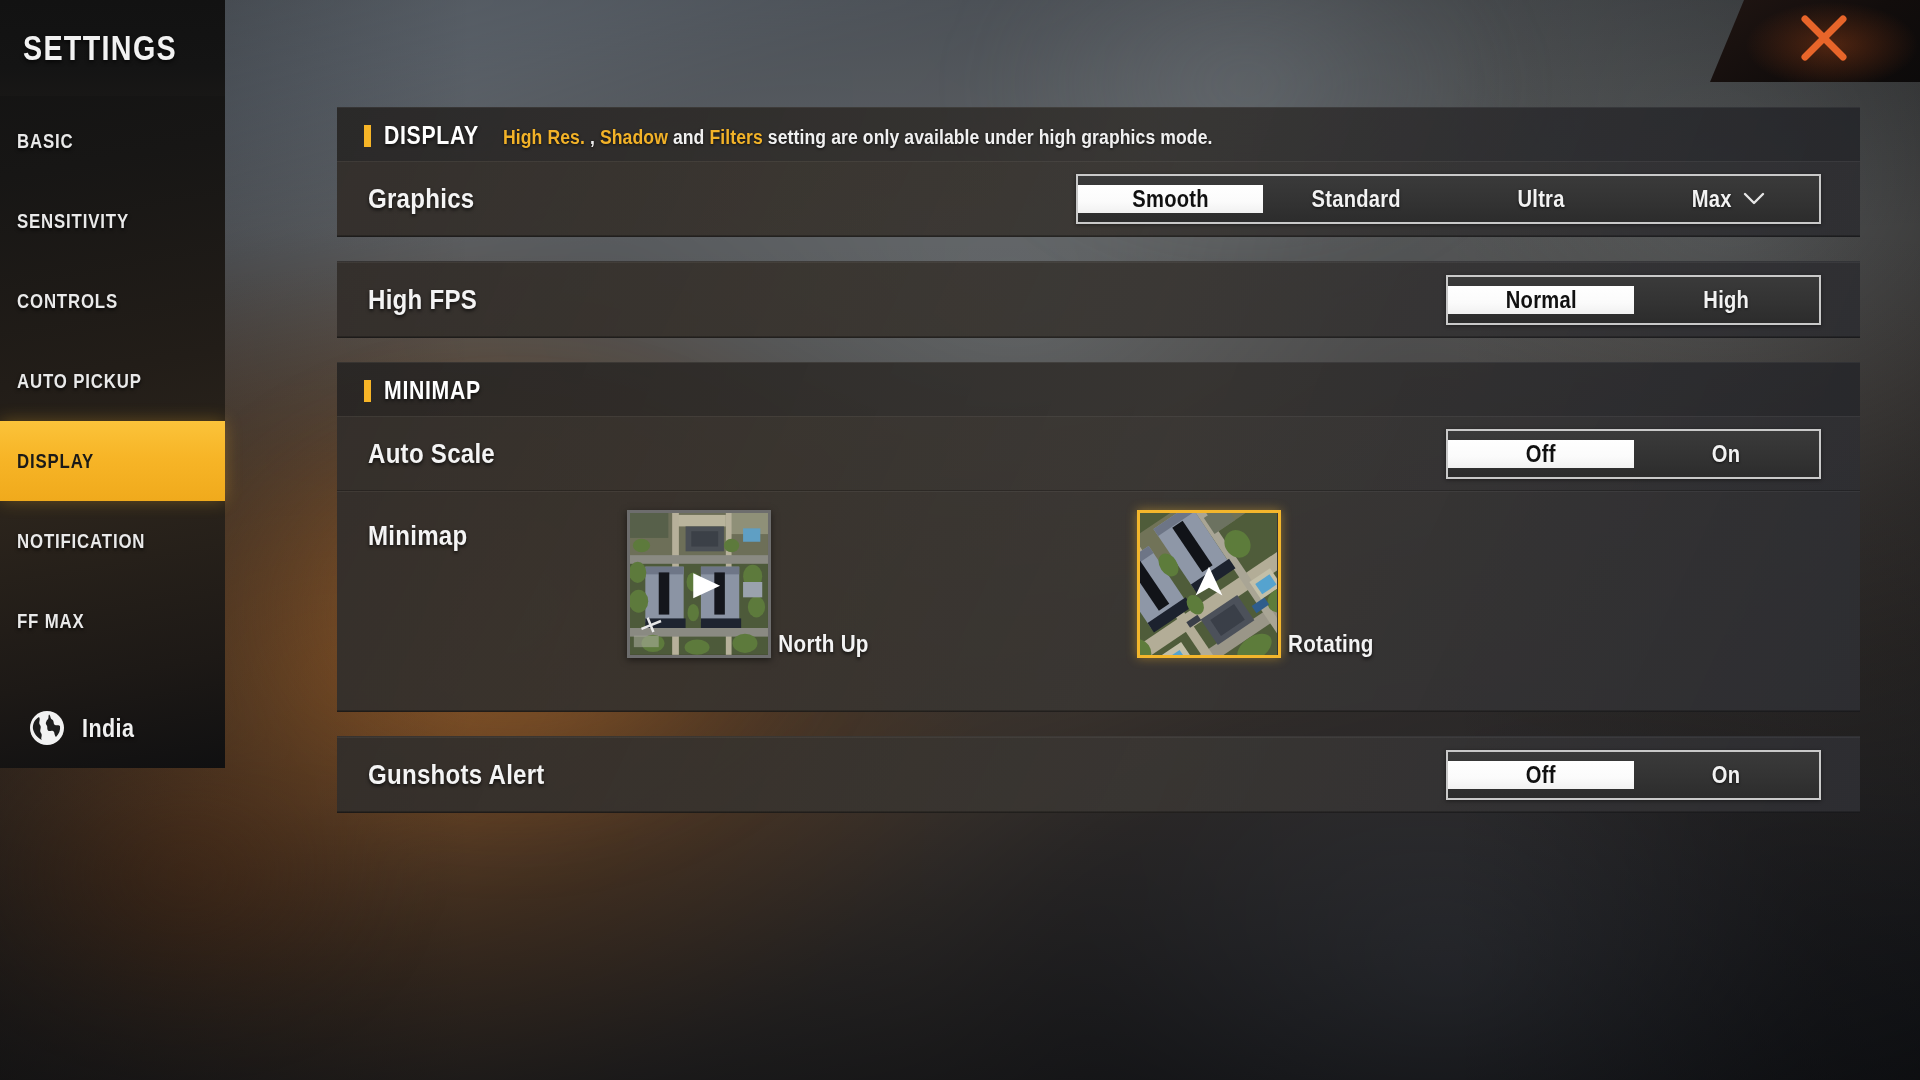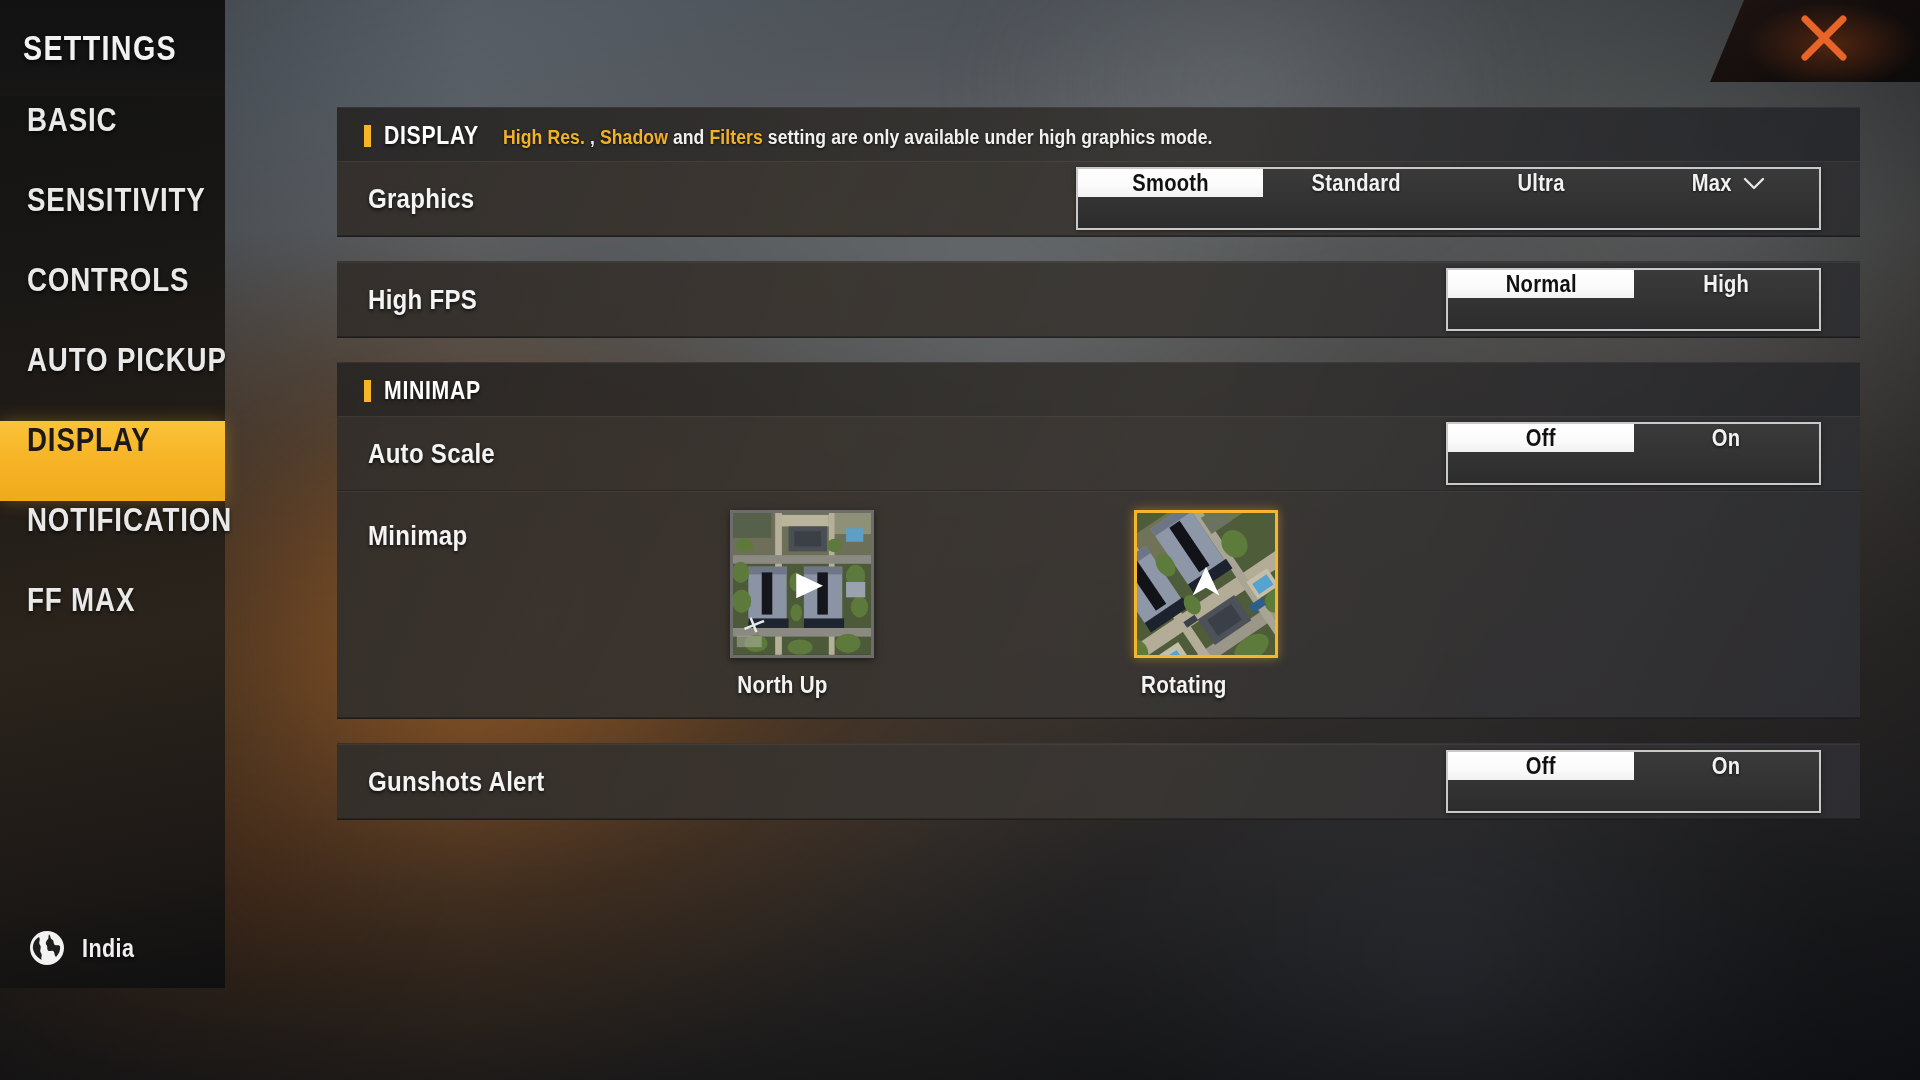--- a/index.html
+++ b/index.html
@@ -30,38 +30,38 @@
     filter:blur(34px);
   }
   .bg-vig {
     background:
       linear-gradient(to bottom, rgba(10,12,15,0.30) 0%, rgba(10,12,15,0.02) 24%, rgba(8,9,12,0.18) 72%, rgba(6,7,9,0.62) 100%),
       linear-gradient(to right, rgba(10,11,14,0.50) 0%, rgba(10,11,14,0) 26%, rgba(10,11,14,0) 74%, rgba(10,11,14,0.36) 100%);
   }
 
   
   #sidebar {
-    position:absolute; left:0; top:0; width:225px; height:988px;
+    position:absolute; left:0; top:0; width:225px; height:768px;
     background:linear-gradient(170deg,#121212 0%, #171615 22%, #221d18 48%, #2b241c 64%, #1d1916 86%, #101011 100%);
     z-index:20;
   }
   #sidebar-top {
     height:96px;
     background:linear-gradient(to bottom,#121212 0%,#141414 70%,#181716 100%);
     display:flex; align-items:center;
   }
   #settings-title {
     color:#f2f2f2; font-size:35px; font-weight:bold;
     letter-spacing:1.6px; padding-left:28px;
     transform:scaleX(0.82); transform-origin:left center;
     text-shadow:0 2px 5px rgba(0,0,0,0.75);
   }
   .nav-item {
-    height:80px; display:flex; padding-left:27px;
-    color:#e9e9e9; font-size:33px; font-weight:bold; letter-spacing:1.0px;
+    height:80px; display:flex; align-items:center; padding-left:17px;
+    color:#e9e9e9; font-size:20px; font-weight:bold; letter-spacing:1.0px;
     white-space:nowrap; cursor:pointer;
     text-shadow:0 2px 4px rgba(0,0,0,0.7);
   }
   .nav-item span { transform:scaleX(0.84); transform-origin:left center; display:block; }
   .nav-item.active {
     background:linear-gradient(to bottom,#fbc33a 0%, #f7b527 45%, #f0aa1c 100%);
     color:#1b1a18; text-shadow:none;
     box-shadow:0 0 16px rgba(247,181,39,0.30);
   }
   #nav-list { padding-top:5px; }
@@ -131,21 +131,21 @@
   }
   .row-label {
     color:#f4f4f4; font-size:28px; font-weight:bold; letter-spacing:0.3px;
     flex:1; white-space:nowrap;
     transform:scaleX(0.86); transform-origin:left center;
     text-shadow:0 2px 4px rgba(0,0,0,0.7);
   }
 
   
   .seg {
-    display:flex; align-items:flex-start; height:63px;
+    display:flex; align-items:center; height:50px;
     background:linear-gradient(to bottom,#3a3a3a 0%,#333333 55%,#2c2c2c 100%);
     border:2px solid #c9c9c9;
     box-shadow:0 1px 4px rgba(0,0,0,0.45);
   }
   .seg-opt {
     display:flex; align-items:center; justify-content:center;
     color:#f2f2f2; font-size:24px; font-weight:bold; letter-spacing:0.3px;
     cursor:pointer; user-select:none; position:relative;
   }
   .seg-opt span { transform:scaleX(0.84); display:block; }
@@ -169,21 +169,21 @@
   #minimap-row {
     display:flex; align-items:flex-start; min-height:220px; padding:18px 26px 18px 31px;
     background:linear-gradient(115deg, rgba(58,52,47,0.62) 0%, rgba(64,58,51,0.56) 30%, rgba(62,59,56,0.52) 58%, rgba(52,52,56,0.56) 100%);
     border-top:1px solid rgba(255,255,255,0.05);
     border-bottom:1px solid rgba(0,0,0,0.22);
   }
   #minimap-row .row-label { flex:0 0 auto; padding-top:10px; }
   #minimap-choices {
     flex:1; display:flex; justify-content:center; gap:260px; padding-right:310px;
   }
-  .mm-choice { display:flex; flex-direction:column; align-items:flex-start; cursor:pointer; }
+  .mm-choice { display:flex; flex-direction:row; align-items:flex-end; cursor:pointer; }
   .mm-thumb {
     width:144px; height:148px; position:relative; overflow:hidden;
     border:3px solid #6d6d6d;
     box-shadow:0 2px 7px rgba(0,0,0,0.5);
   }
   .mm-choice.selected .mm-thumb { border-color:#f3b62c; box-shadow:0 0 10px rgba(243,182,44,0.45); }
   .mm-label {
     margin-top:13px; color:#f3f3f3; font-size:24px; font-weight:bold; letter-spacing:0.3px;
     transform:scaleX(0.86); text-shadow:0 2px 4px rgba(0,0,0,0.7);
   }

